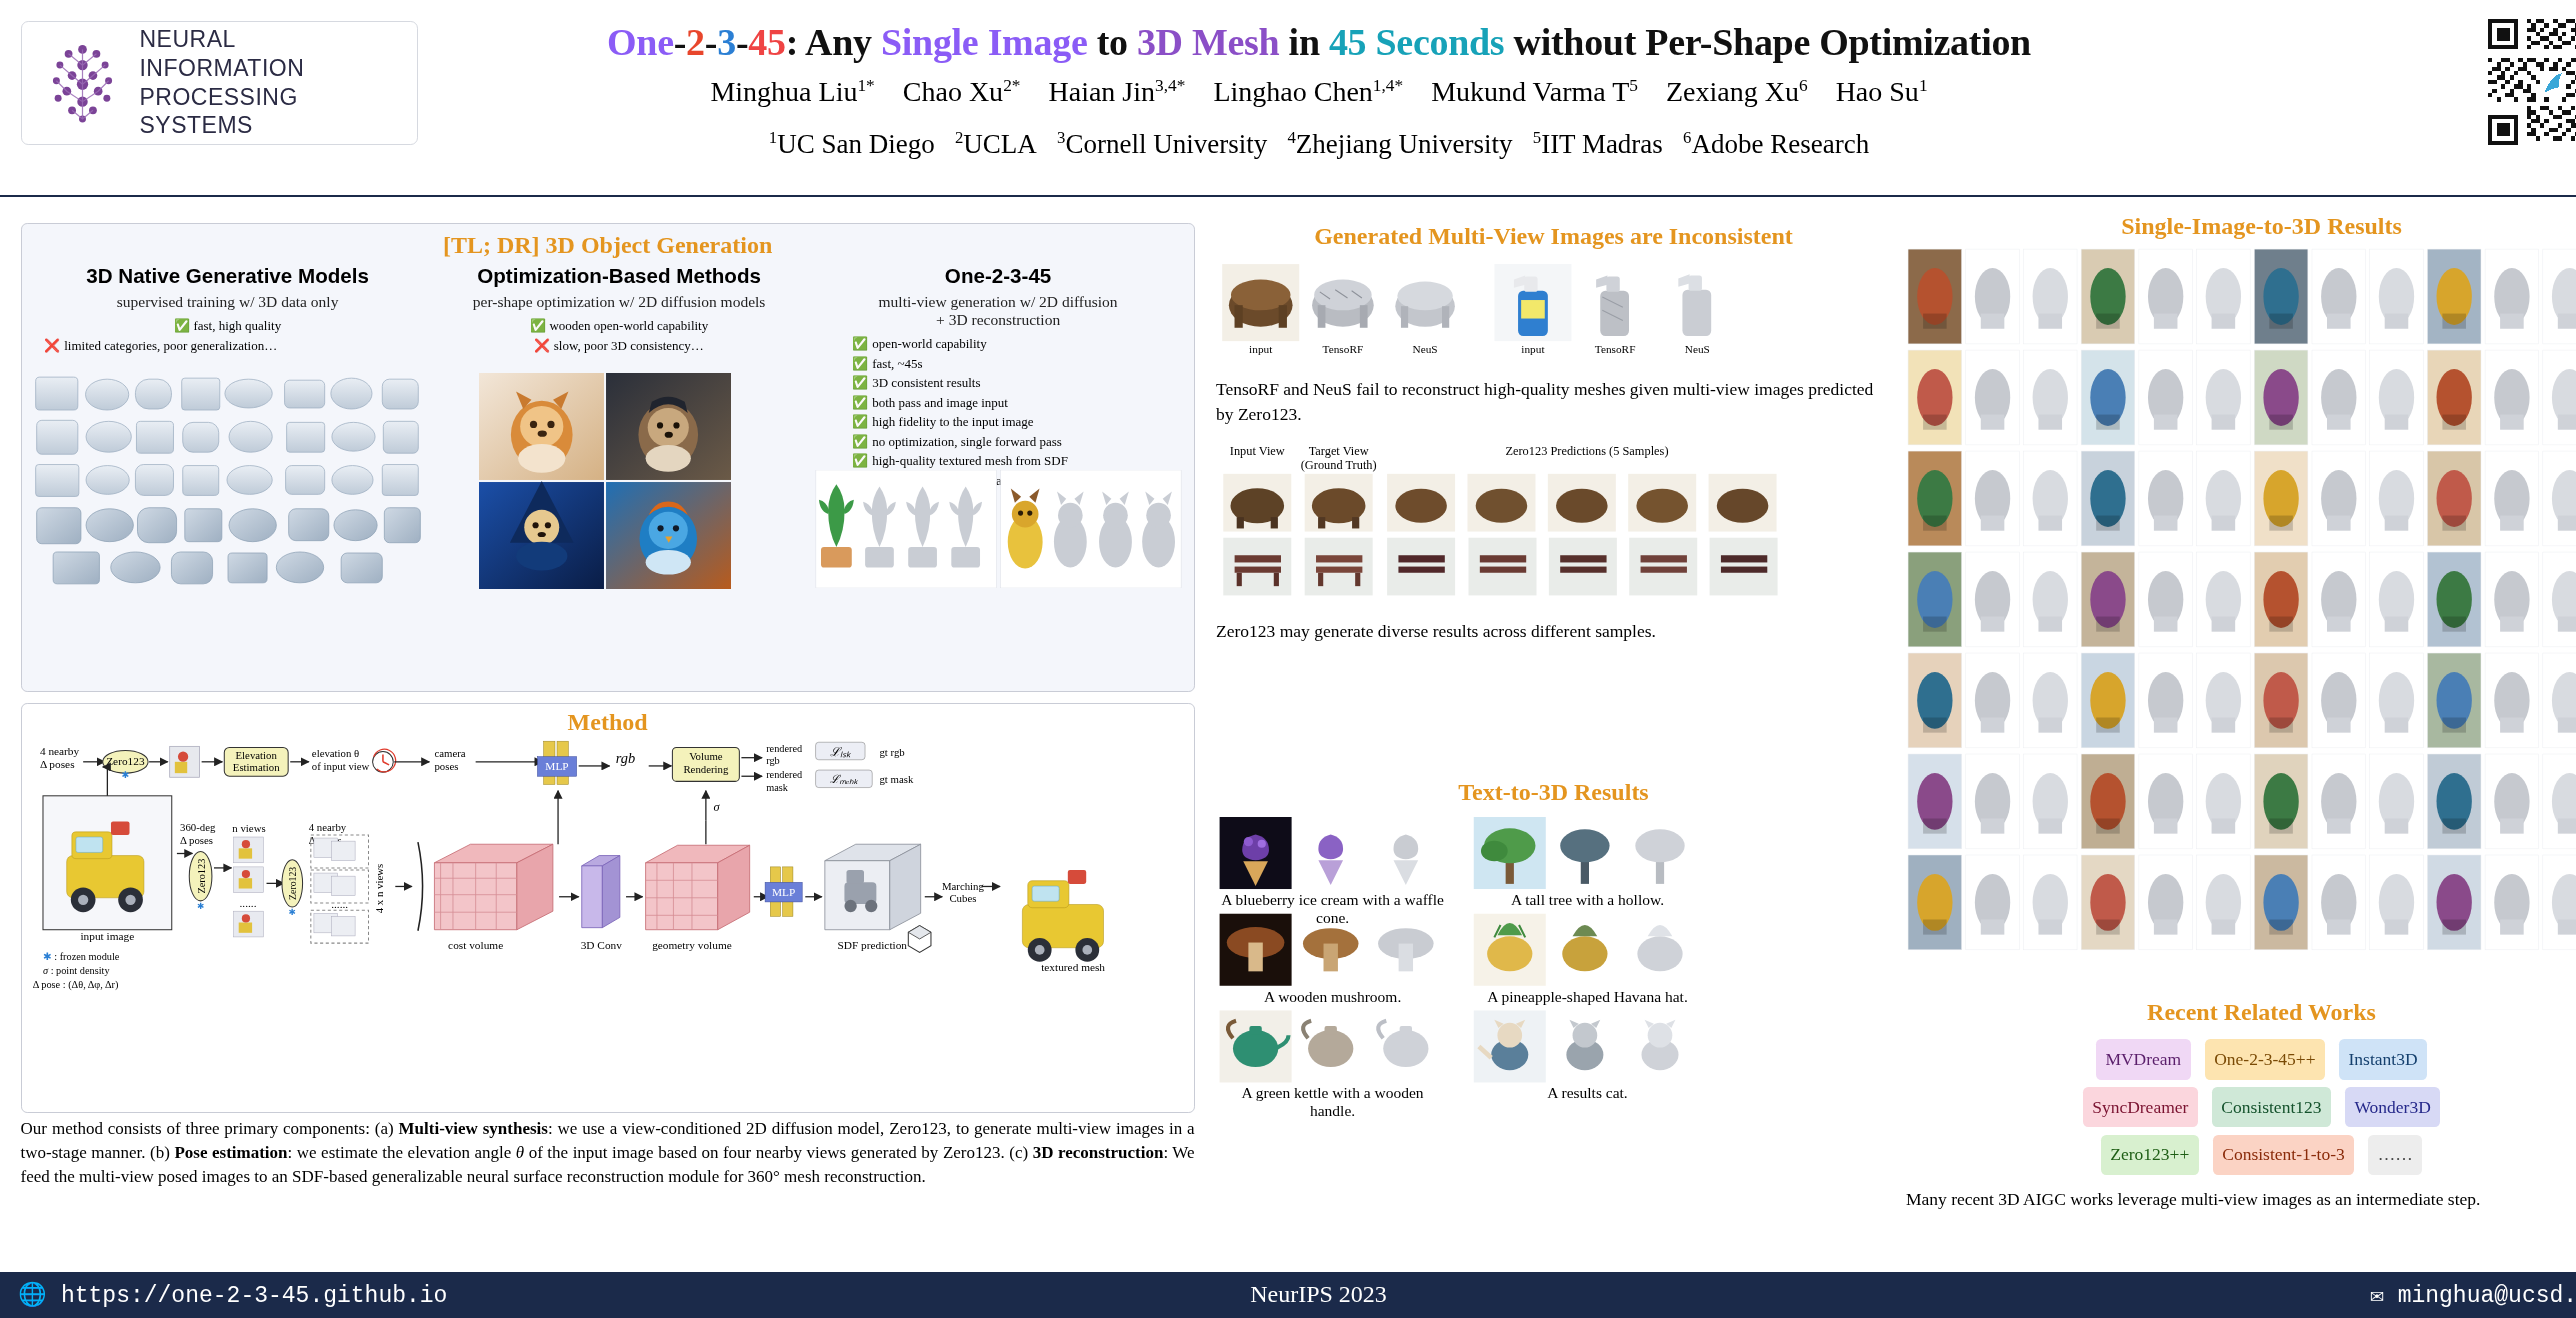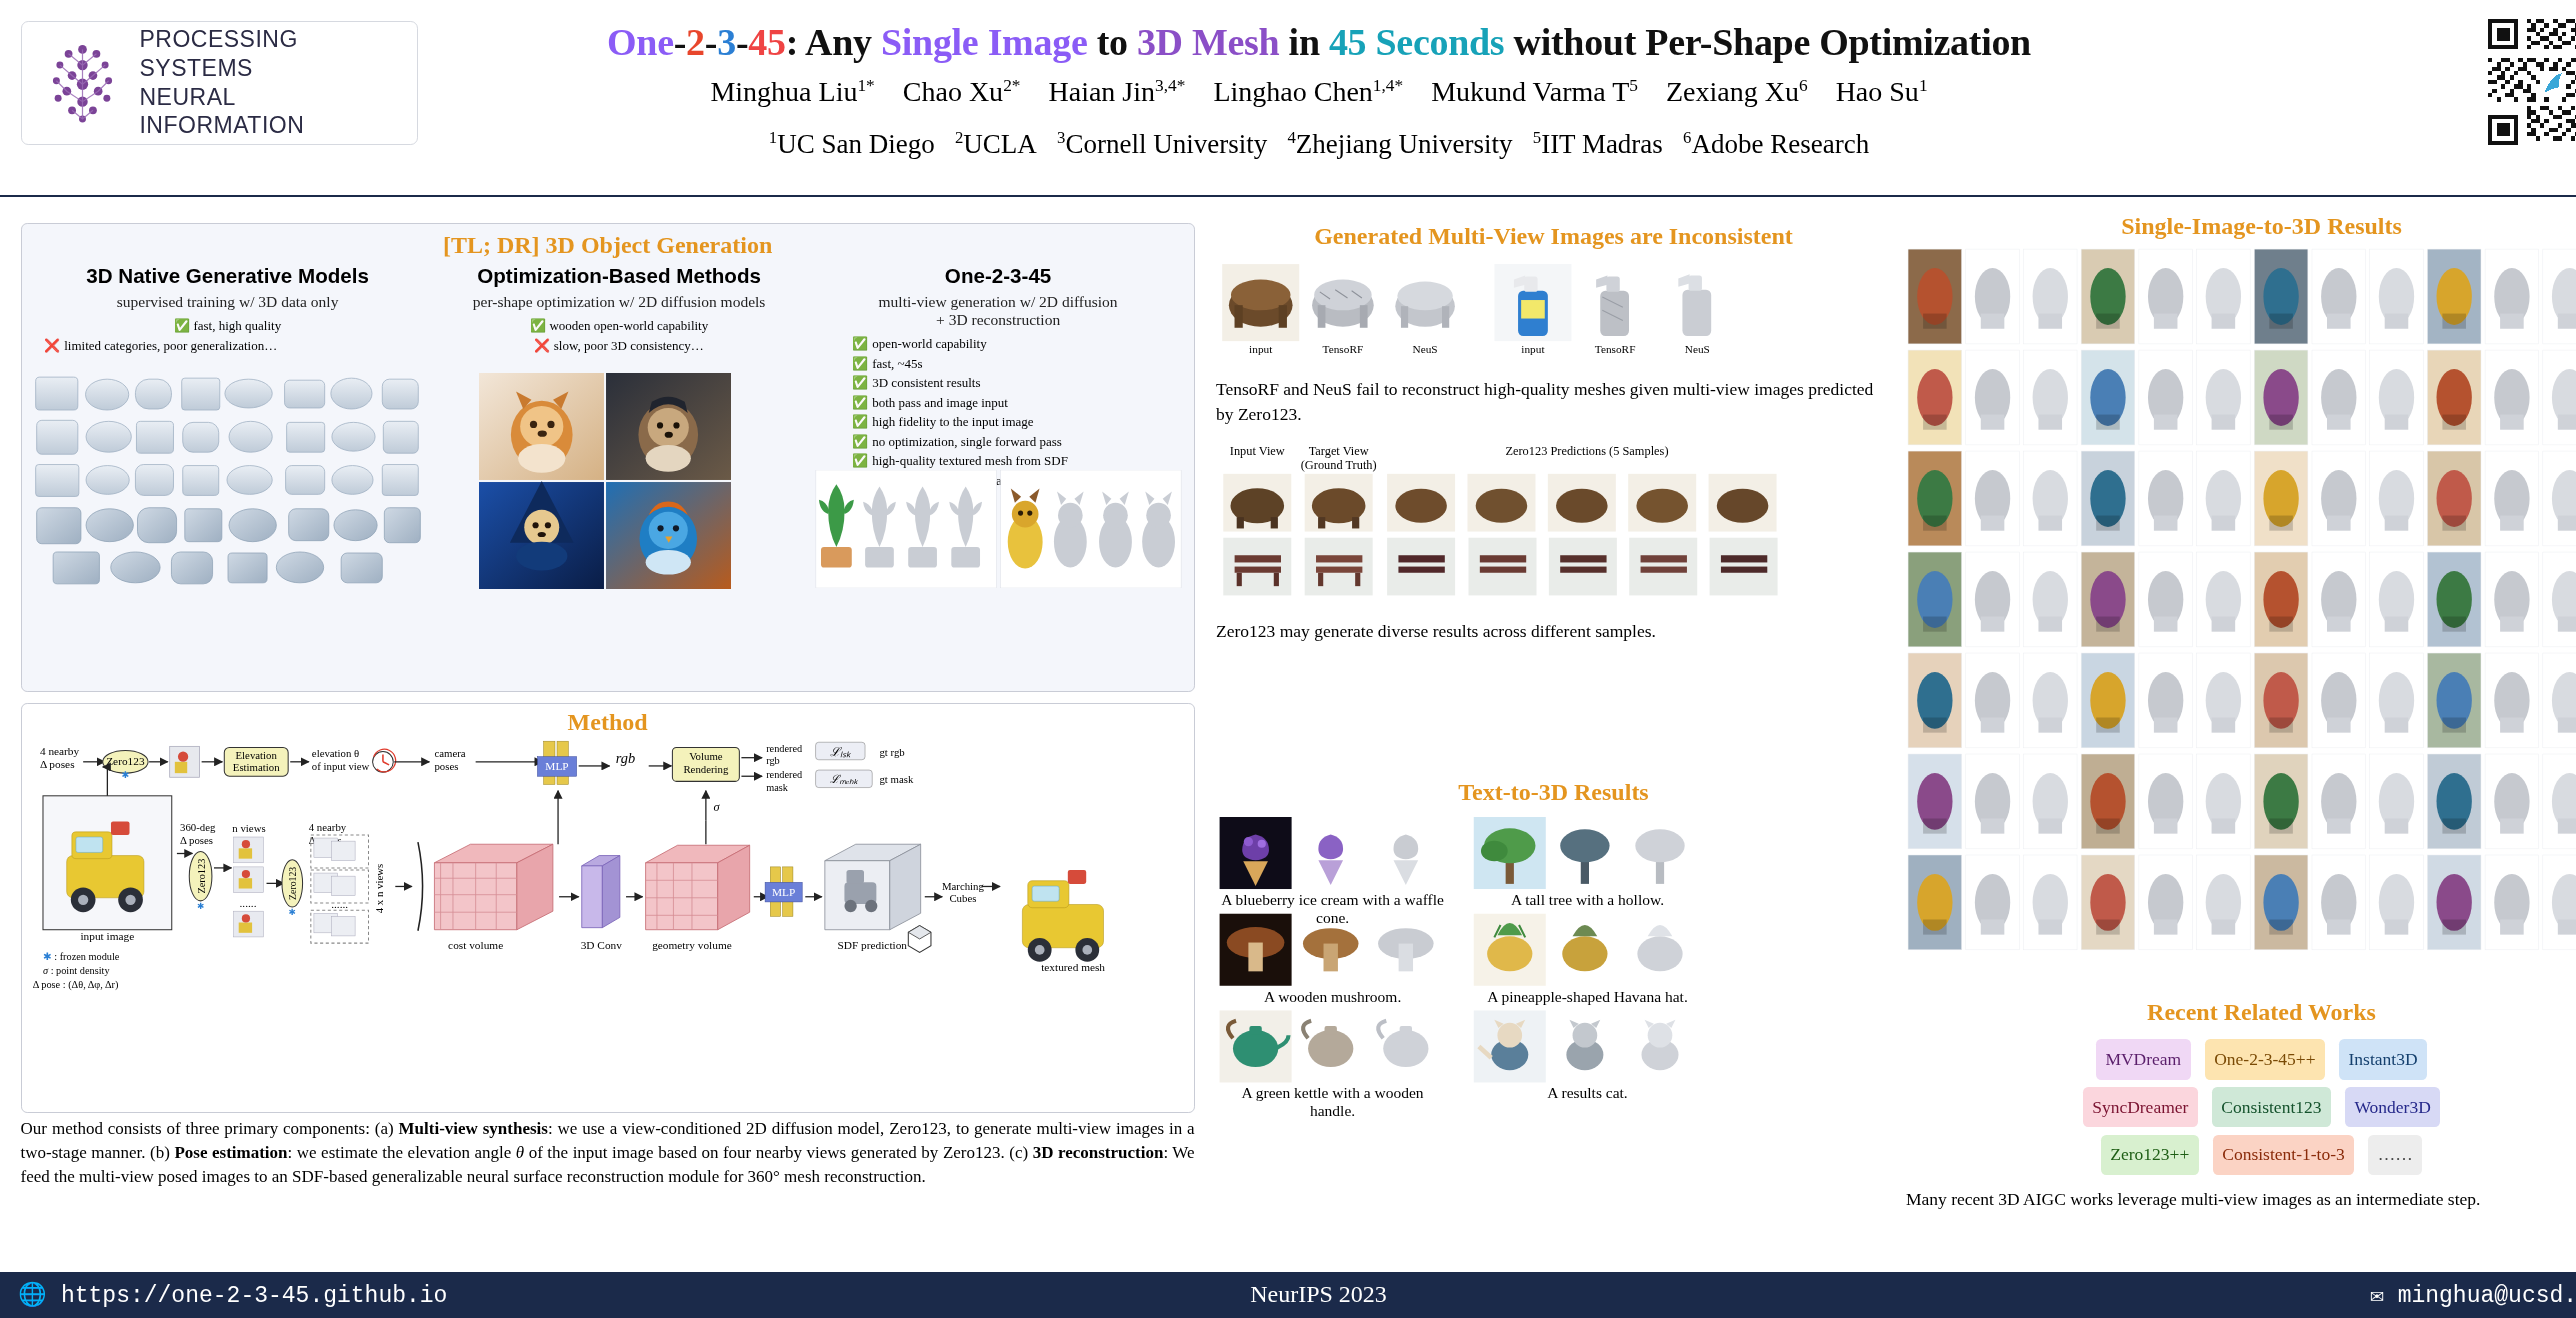--- a/index.html
+++ b/index.html
@@ -145,22 +145,22 @@
         <g stroke="#9a6bb5" stroke-width="1.4" fill="none" opacity="0.85">
           <path d="M50 12 L50 30 L50 52 L50 72 L50 92"></path>
           <path d="M34 17 L50 30 L66 17"></path>
           <path d="M24 30 L38 42 L50 52 L62 42 L76 30"></path>
           <path d="M20 48 L32 60 L50 72 L68 60 L80 48"></path>
           <path d="M38 82 L50 92 L62 82"></path>
         </g>
       </svg>
     </div>
     <div class="logo-text">
+      <div>NEURAL INFORMATION</div>
       <div>PROCESSING SYSTEMS</div>
-      <div>NEURAL INFORMATION</div>
     </div>
   </div>
 
   <div class="title" id="title-host"><span class="c-orange">One</span><span class="c-black">-</span><span class="c-red">2</span><span class="c-black">-</span><span class="c-blue">3</span><span class="c-black">-</span><span class="c-green">45</span><span class="c-black">: Any </span><span class="c-orange">Single Image</span><span class="c-black"> to </span><span class="c-purple">3D Mesh</span><span class="c-black"> in </span><span class="c-teal">45 Seconds</span><span class="c-black"> without Per-Shape Optimization</span></div>
   <div class="authors" id="authors-host"><span class="nm">Minghua Liu<sup>1*</sup></span>&nbsp;&nbsp;&nbsp;&nbsp;<span class="nm">Chao Xu<sup>2*</sup></span>&nbsp;&nbsp;&nbsp;&nbsp;<span class="nm">Haian Jin<sup>3,4*</sup></span>&nbsp;&nbsp;&nbsp;&nbsp;<span class="nm">Linghao Chen<sup>1,4*</sup></span>&nbsp;&nbsp;&nbsp;&nbsp;<span class="nm">Mukund Varma T<sup>5</sup></span>&nbsp;&nbsp;&nbsp;&nbsp;<span class="nm">Zexiang Xu<sup>6</sup></span>&nbsp;&nbsp;&nbsp;&nbsp;<span class="nm">Hao Su<sup>1</sup></span></div>
   <div class="affil" id="affil-host"><span class="nm"><sup>1</sup>UC San Diego</span>&nbsp;&nbsp;&nbsp;<span class="nm"><sup>2</sup>UCLA</span>&nbsp;&nbsp;&nbsp;<span class="nm"><sup>3</sup>Cornell University</span>&nbsp;&nbsp;&nbsp;<span class="nm"><sup>4</sup>Zhejiang University</span>&nbsp;&nbsp;&nbsp;<span class="nm"><sup>5</sup>IIT Madras</span>&nbsp;&nbsp;&nbsp;<span class="nm"><sup>6</sup>Adobe Research</span></div>
 
   <div class="qr">
     <svg width="126" height="126" viewBox="0 0 29 29" shape-rendering="crispEdges">
       <rect width="29" height="29" fill="#fff"></rect>

